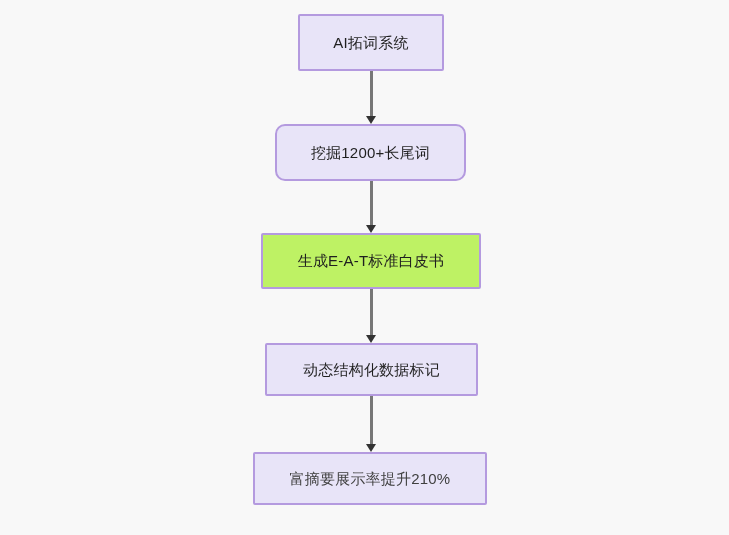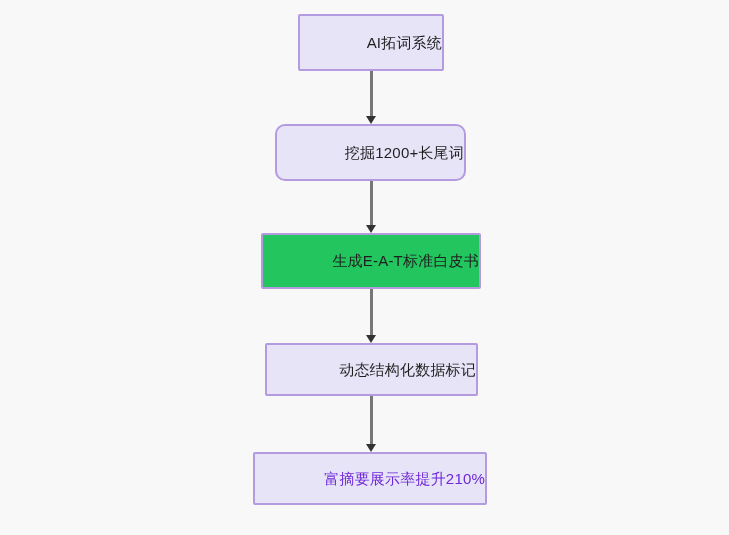--- a/index.html
+++ b/index.html
@@ -20,21 +20,21 @@
     height: 535px;
   }
   .node {
     position: absolute;
     box-sizing: border-box;
     background: #e8e4f8;
     border: 2px solid #b49adf;
     border-radius: 2px;
     display: flex;
     align-items: center;
-    justify-content: flex-end;
+    justify-content: center;
     color: #1f1f1f;
     font-size: 15px;
     line-height: 1.2;
     letter-spacing: 0.2px;
     white-space: nowrap;
     user-select: none;
   }
   .node-label {
     display: block;
   }
@@ -76,35 +76,35 @@
 
   <div class="node" style="left: 275px; top: 124px; width: 191px; height: 57px; background: rgb(232, 228, 248); border-color: rgb(180, 154, 223); color: rgb(31, 31, 31); border-radius: 10px;">
     <span class="node-label">挖掘1200+长尾词</span>
   </div>
 
   <div class="edge" style="left: 371px; top: 181px;">
     <div class="edge-line" style="height: 44px; background: rgb(119, 119, 119);"></div>
     <div class="edge-head" style="top: 44px; border-top-color: rgb(51, 51, 51);"></div>
   </div>
 
-  <div class="node" style="left: 261px; top: 233px; width: 220px; height: 56px; background: #22c55e; border-color: rgb(180, 154, 223); color: rgb(31, 31, 31);">
+  <div class="node" style="left: 261px; top: 233px; width: 220px; height: 56px; background: #bef264; border-color: rgb(180, 154, 223); color: rgb(31, 31, 31);">
     <span class="node-label">生成E-A-T标准白皮书</span>
   </div>
 
   <div class="edge" style="left: 371px; top: 289px;">
     <div class="edge-line" style="height: 46px; background: rgb(119, 119, 119);"></div>
     <div class="edge-head" style="top: 46px; border-top-color: rgb(51, 51, 51);"></div>
   </div>
 
   <div class="node" style="left: 265px; top: 343px; width: 213px; height: 53px; background: rgb(232, 228, 248); border-color: rgb(180, 154, 223); color: rgb(31, 31, 31);">
     <span class="node-label">动态结构化数据标记</span>
   </div>
 
   <div class="edge" style="left: 371px; top: 396px;">
     <div class="edge-line" style="height: 48px; background: rgb(119, 119, 119);"></div>
     <div class="edge-head" style="top: 48px; border-top-color: rgb(51, 51, 51);"></div>
   </div>
 
-  <div class="node" style="left: 253px; top: 452px; width: 234px; height: 53px; background: rgb(232, 228, 248); border-color: rgb(180, 154, 223); color: #6d28d9;">
+  <div class="node" style="left: 253px; top: 452px; width: 234px; height: 53px; background: rgb(232, 228, 248); border-color: rgb(180, 154, 223); color: #404040;">
     <span class="node-label">富摘要展示率提升210%</span>
   </div>
 
 </div>
 
 </body></html>

